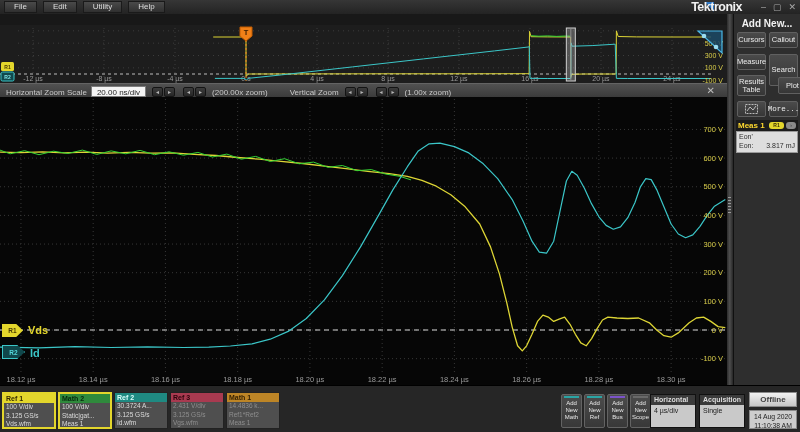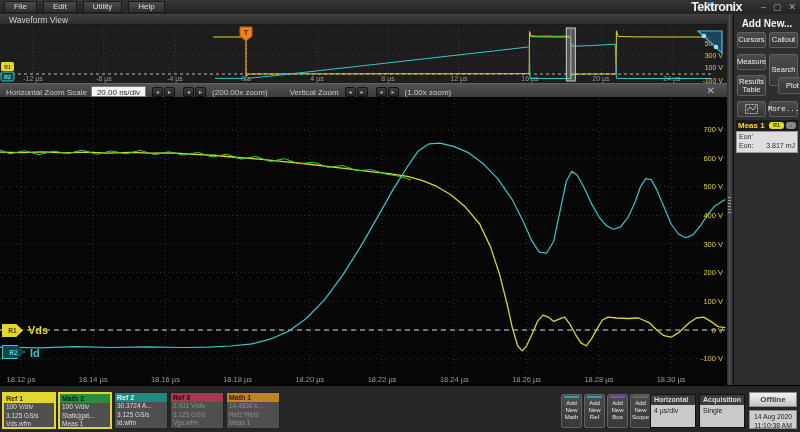--- a/index.html
+++ b/index.html
@@ -132,21 +132,20 @@
       <span class="logo-wedge"></span>
       <span class="logo-text">Tektronix</span>
     </div>
     <div class="winbtns">
       <span>–</span>
       <span>▢</span>
       <span>✕</span>
     </div>
   </div>
 
-  <div class="wf-header">Waveform View</div>
 
   <div id="ov-wrap">
     <svg id="ov-svg" width="727" height="58">
         <line x1="33" y1="3" x2="33" y2="55" stroke="#3d3d3d" stroke-width="1" stroke-dasharray="1 3"></line>
         <line x1="104" y1="3" x2="104" y2="55" stroke="#3d3d3d" stroke-width="1" stroke-dasharray="1 3"></line>
         <line x1="175" y1="3" x2="175" y2="55" stroke="#3d3d3d" stroke-width="1" stroke-dasharray="1 3"></line>
         <line x1="246" y1="3" x2="246" y2="55" stroke="#3d3d3d" stroke-width="1" stroke-dasharray="1 3"></line>
         <line x1="317" y1="3" x2="317" y2="55" stroke="#3d3d3d" stroke-width="1" stroke-dasharray="1 3"></line>
         <line x1="388" y1="3" x2="388" y2="55" stroke="#3d3d3d" stroke-width="1" stroke-dasharray="1 3"></line>
         <line x1="459" y1="3" x2="459" y2="55" stroke="#3d3d3d" stroke-width="1" stroke-dasharray="1 3"></line>

